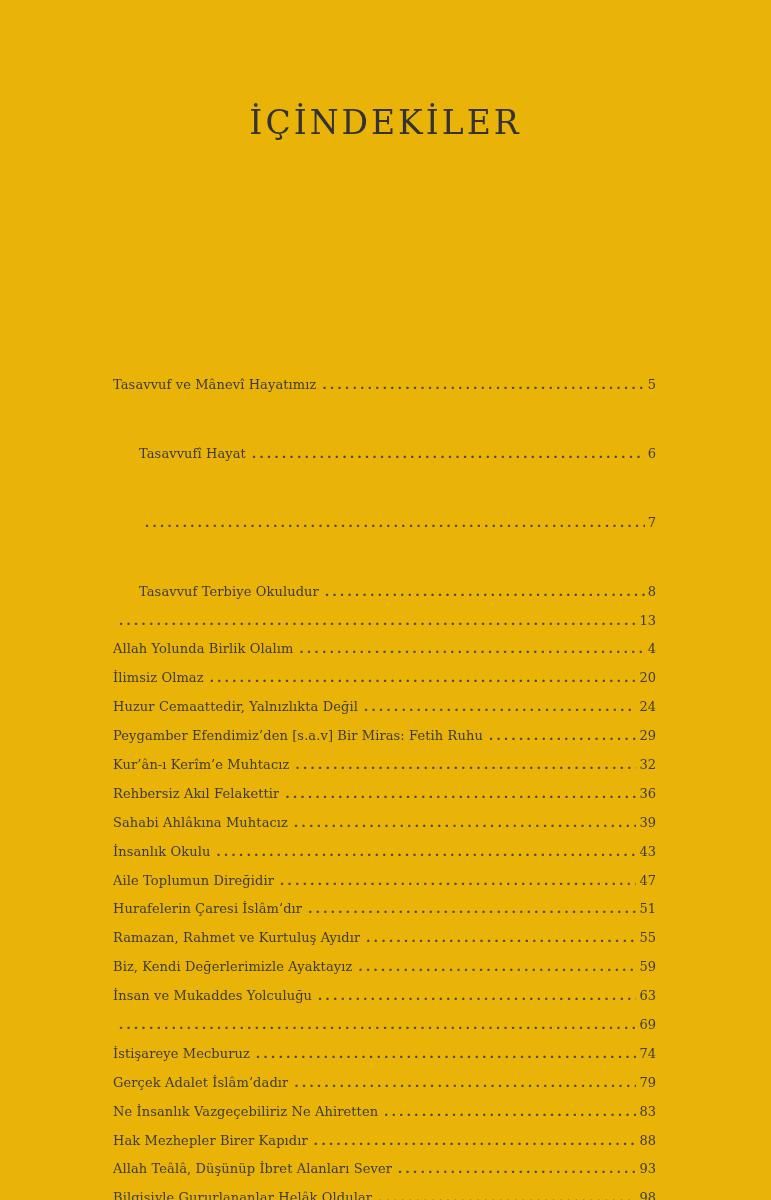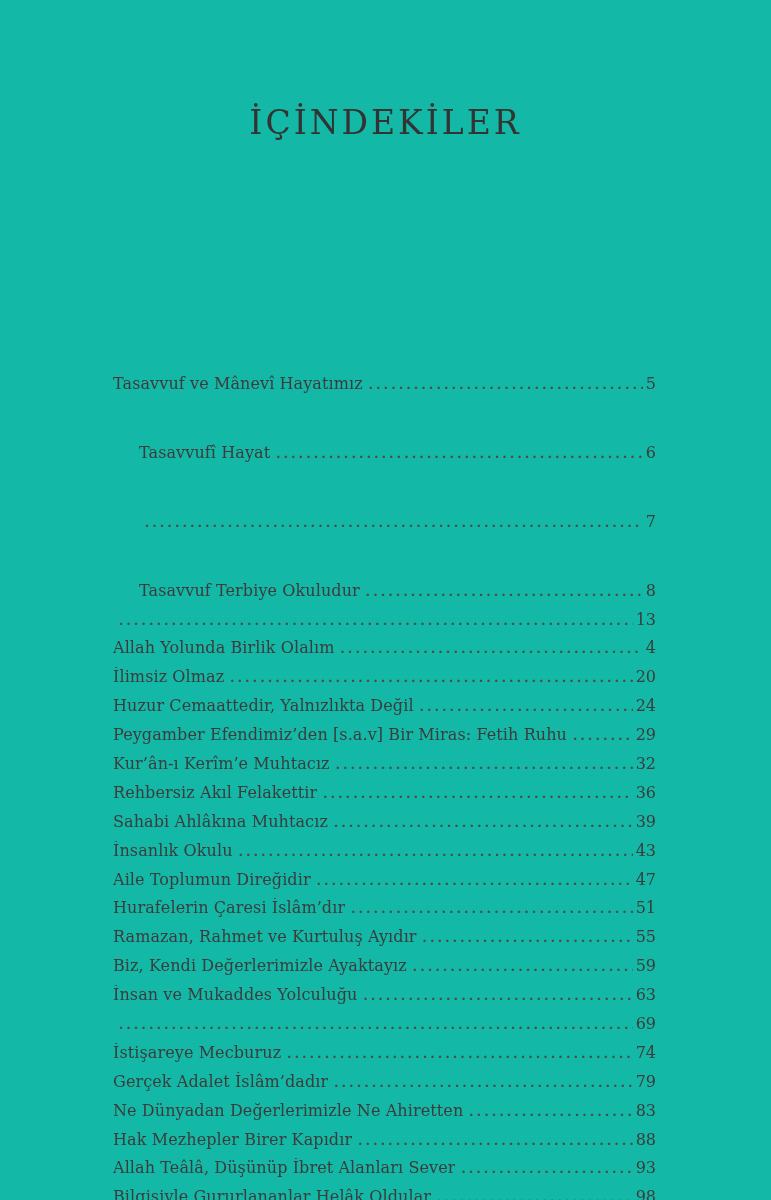--- a/index.html
+++ b/index.html
@@ -7,21 +7,21 @@
     width: 771px; height: 1200px;
     background: #ffffff;
     font-family: "DejaVu Serif", "Liberation Serif", serif;
     overflow: hidden;
     position: relative;
   }
   .page {
     position: absolute;
     width: 771px; height: 1200px;
     left: 0; top: 0;
-    background: #14b8a6;
+    background: #eab308;
   }
   .toc-title {
     position: absolute;
     top: 100px;
     left: 0;
     width: 100%;
     text-align: center;
     font-size: 33px;
     font-weight: 400;
     letter-spacing: 3px;
@@ -31,21 +31,21 @@
   .toc-list {
     position: absolute;
     top: 371px;
     left: 113px;
     right: 115px; 
   }
   .toc-row {
     display: flex;
     align-items: baseline;
     height: 28.9px;
-    font-size: 16px;
+    font-size: 13px;
     color: #3c3c3c;
     white-space: nowrap;
   }
   .toc-row.indented { padding-left: 26px; margin-top: 40px; }
   .toc-label {
     flex: 0 1 auto;
     overflow: hidden;
     letter-spacing: 0.1px;
   }
   .toc-dots {
@@ -189,21 +189,21 @@
     <span class="toc-page">74</span>
   </div>
 
   <div class="toc-row">
     <span class="toc-label">Gerçek Adalet İslâm’dadır</span>
     <span class="toc-dots"></span>
     <span class="toc-page">79</span>
   </div>
 
   <div class="toc-row">
-    <span class="toc-label">Ne Dünyadan Değerlerimizle Ne Ahiretten</span>
+    <span class="toc-label">Ne İnsanlık Vazgeçebiliriz Ne Ahiretten</span>
     <span class="toc-dots"></span>
     <span class="toc-page">83</span>
   </div>
 
   <div class="toc-row">
     <span class="toc-label">Hak Mezhepler Birer Kapıdır</span>
     <span class="toc-dots"></span>
     <span class="toc-page">88</span>
   </div>
 

